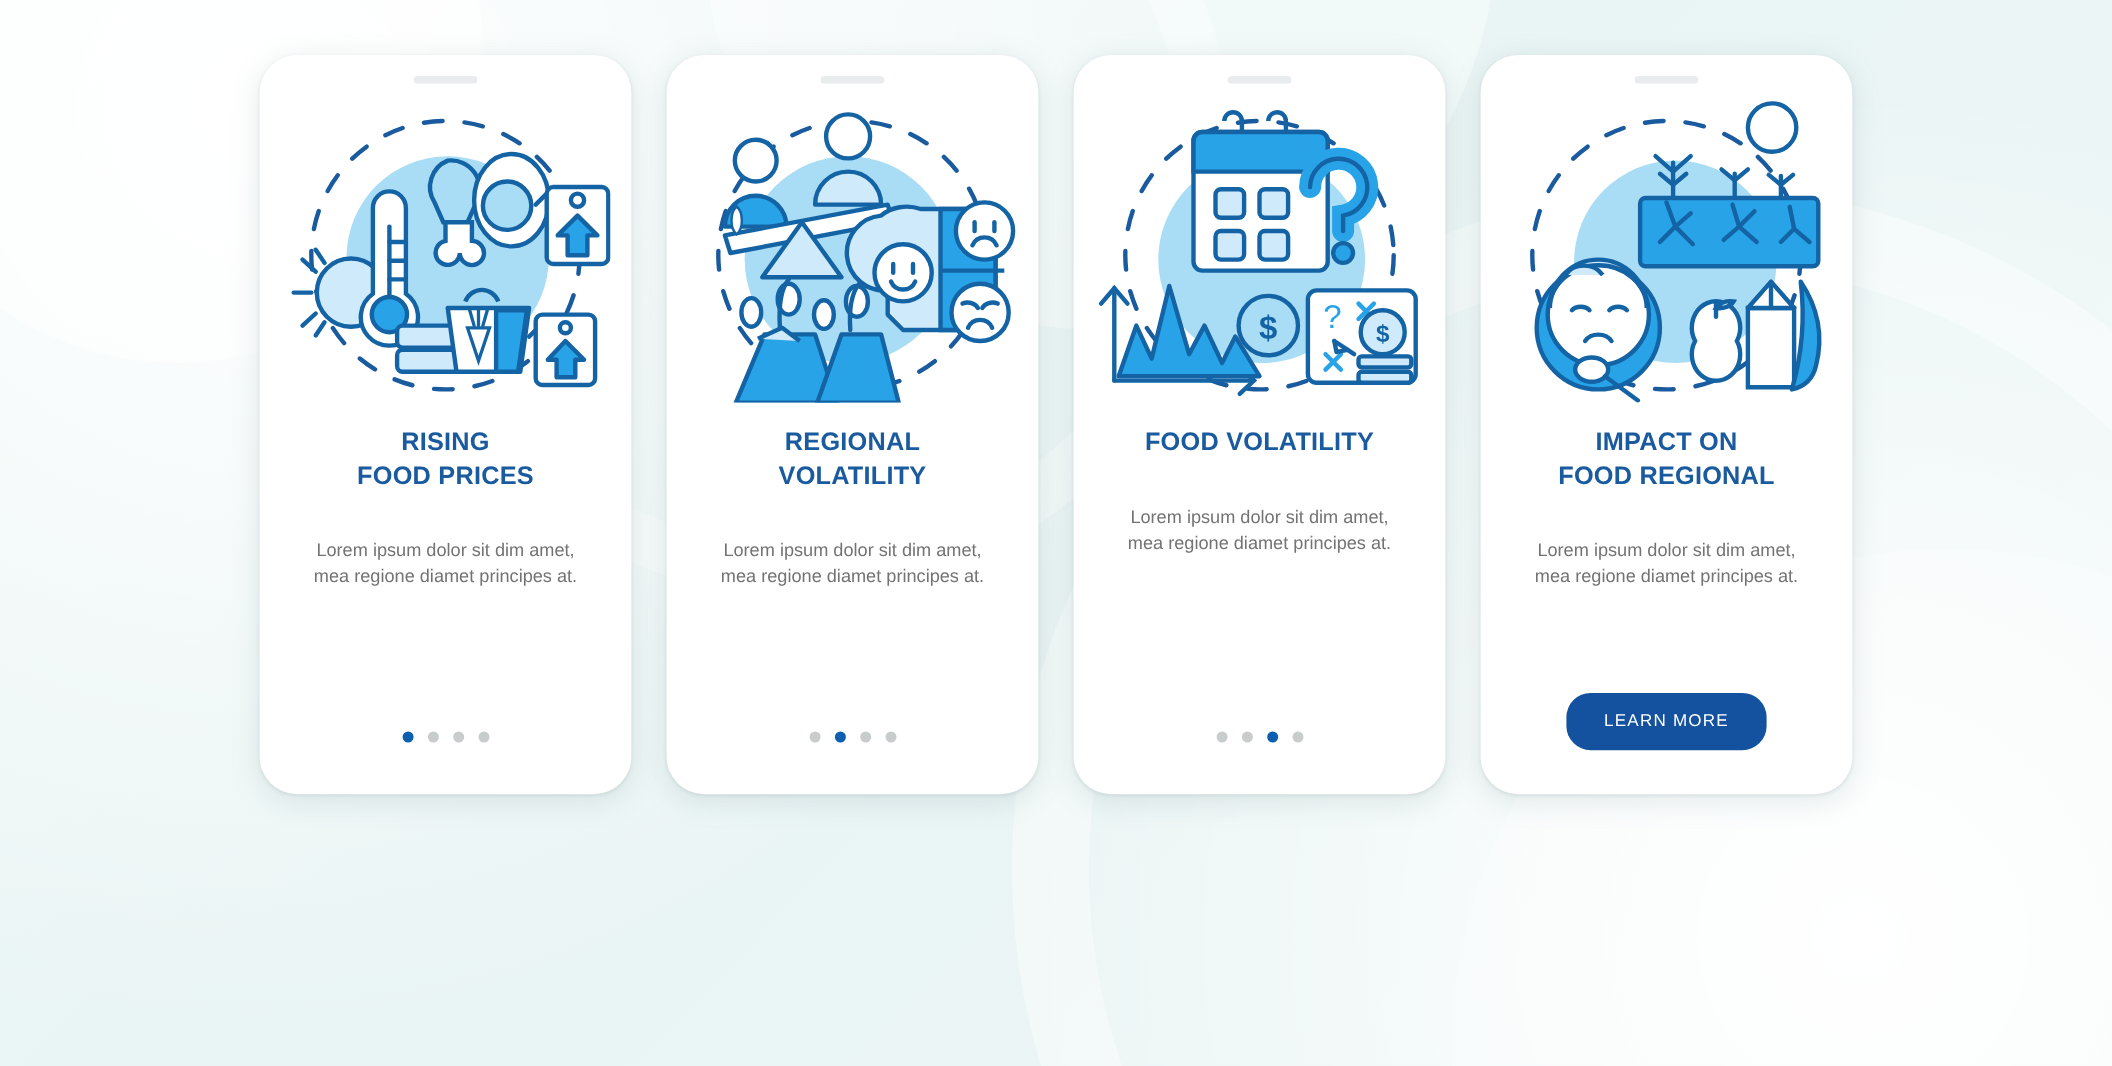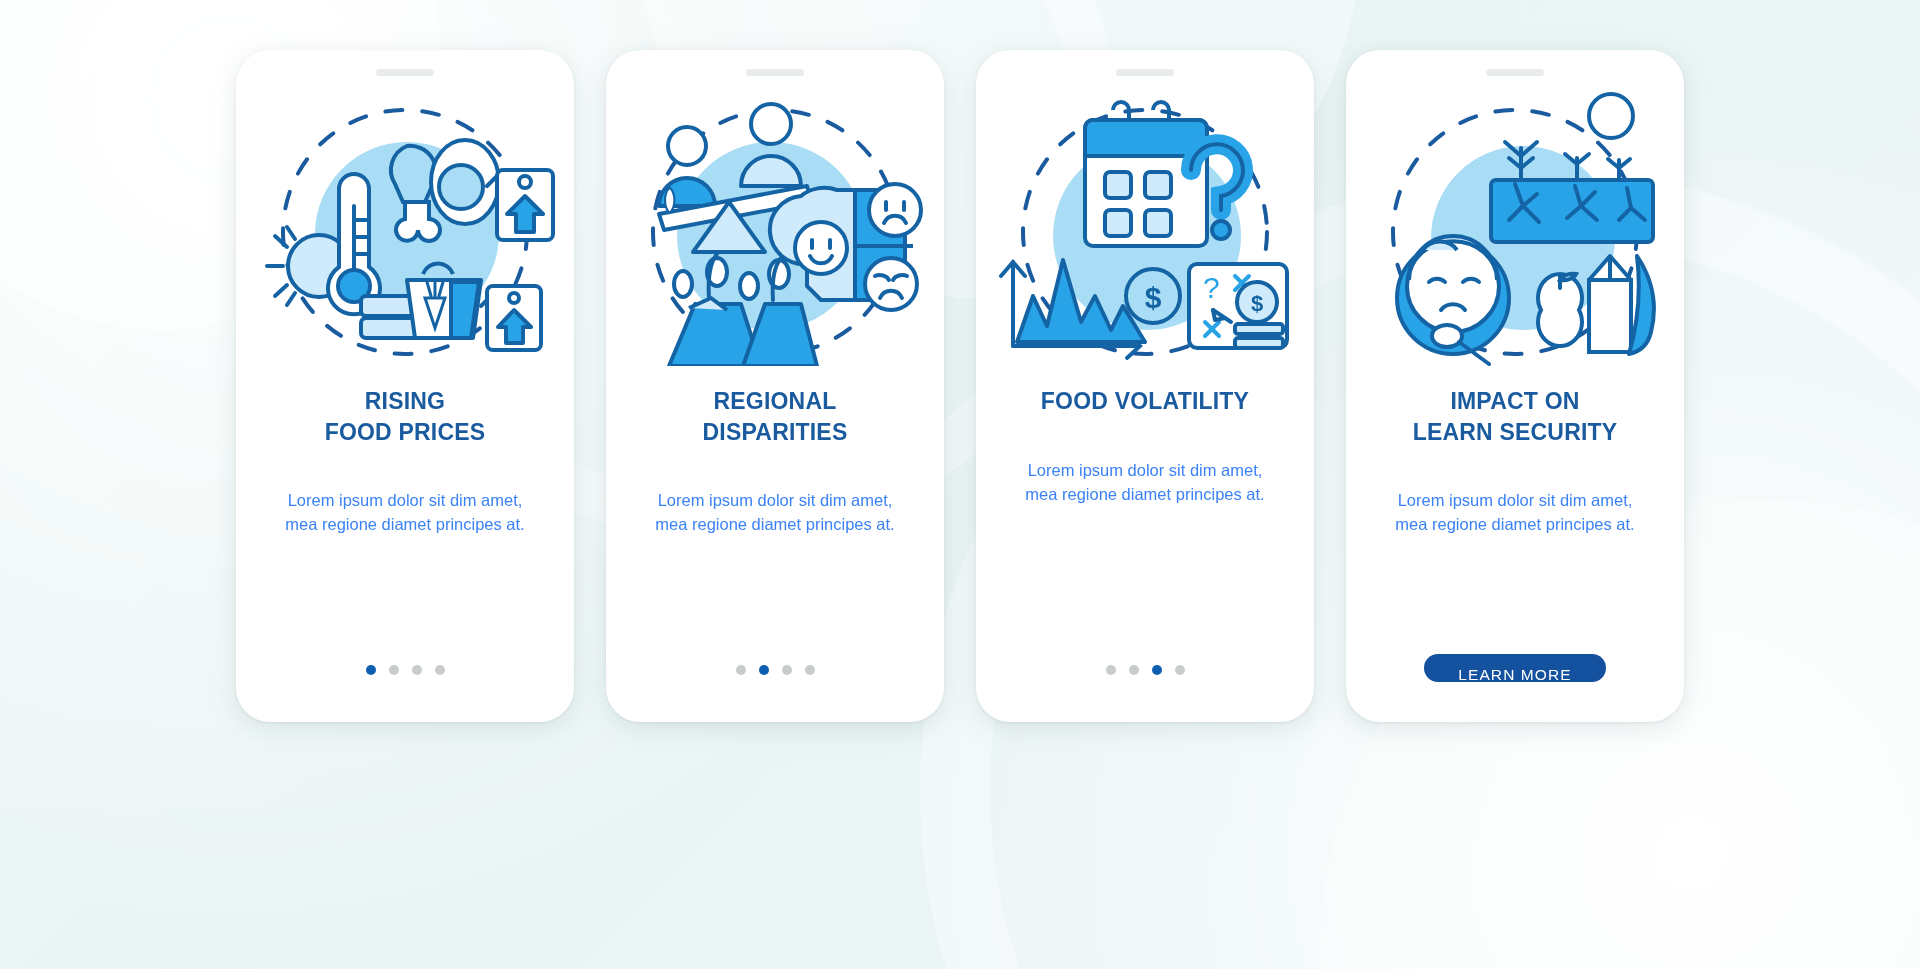--- a/index.html
+++ b/index.html
@@ -98,21 +98,21 @@
     line-height: 1.33;
     letter-spacing: 0.2px;
     text-align: center;
     white-space: pre-line;
     flex: none;
   }
 
   .body-text {
     margin-top: 42px;
     width: 240px;
-    color: #3b82f6;
+    color: #737373;
     font-size: 16.5px;
     line-height: 1.45;
     text-align: center;
     flex: none;
   }
 
   .spacer { flex: 1 1 auto; }
 
   .dots {
     display: flex;
@@ -135,21 +135,21 @@
   .cta {
     margin-bottom: 40px;
     border: none;
     background: #14519e;
     color: #ffffff;
     font-family: "Liberation Sans", sans-serif;
     font-size: 15.5px;
     letter-spacing: 1.1px;
     font-weight: normal;
     padding: 0 34px;
-    height: 28px;
+    height: 52px;
     line-height: 42px;
     border-radius: 22px;
     cursor: pointer;
     flex: none;
   }
 </style>
 </head>
 <body>
 
 <div class="stage">
@@ -286,21 +286,21 @@
           <ellipse cx="124" cy="202" rx="9" ry="13"></ellipse>
           <ellipse cx="154" cy="190" rx="10" ry="14"></ellipse>
         </g>
         <g stroke="#1464a5" stroke-width="4" stroke-linecap="round" fill="none">
           <path d="M84 214 q-2 -32 8 -44"></path>
           <path d="M148 216 q-2 -30 8 -42"></path>
         </g>
       </svg>
 
       <div class="title">REGIONAL
-DISPARITIES</div>
+VOLATILITY</div>
       <div class="body-text">Lorem ipsum dolor sit dim amet, mea regione diamet principes at.</div>
       <div class="spacer"></div>
       <div class="dots">
         <span class="dot"></span>
         <span class="dot active"></span>
         <span class="dot"></span>
         <span class="dot"></span>
       </div>
     </div>
 
@@ -430,20 +430,20 @@
         <path d="M195 196 a14 10 0 0 1 16 -6 a14 10 0 0 1 -16 6 Z" fill="#cfeafa" stroke="#1464a5" stroke-width="4"></path>
 
         <path d="M224 196 h42 v72 h-42 Z" fill="#ffffff" stroke="#1464a5" stroke-width="4"></path>
         <path d="M224 196 l21 -24 l21 24 Z" fill="#ffffff" stroke="#1464a5" stroke-width="4" stroke-linejoin="round"></path>
         <line x1="245" y1="172" x2="245" y2="196" stroke="#1464a5" stroke-width="4"></line>
 
         <path d="M272 172 q24 36 14 76 q-4 18 -22 22 q14 -48 8 -98 Z" fill="#29a3e8" stroke="#1464a5" stroke-width="4" stroke-linejoin="round"></path>
       </svg>
 
       <div class="title">IMPACT ON
-LEARN SECURITY</div>
+FOOD REGIONAL</div>
       <div class="body-text">Lorem ipsum dolor sit dim amet, mea regione diamet principes at.</div>
       <div class="spacer"></div>
       <button class="cta">LEARN MORE</button>
     </div>
 
   </div>
 </div>
 
 </body></html>

